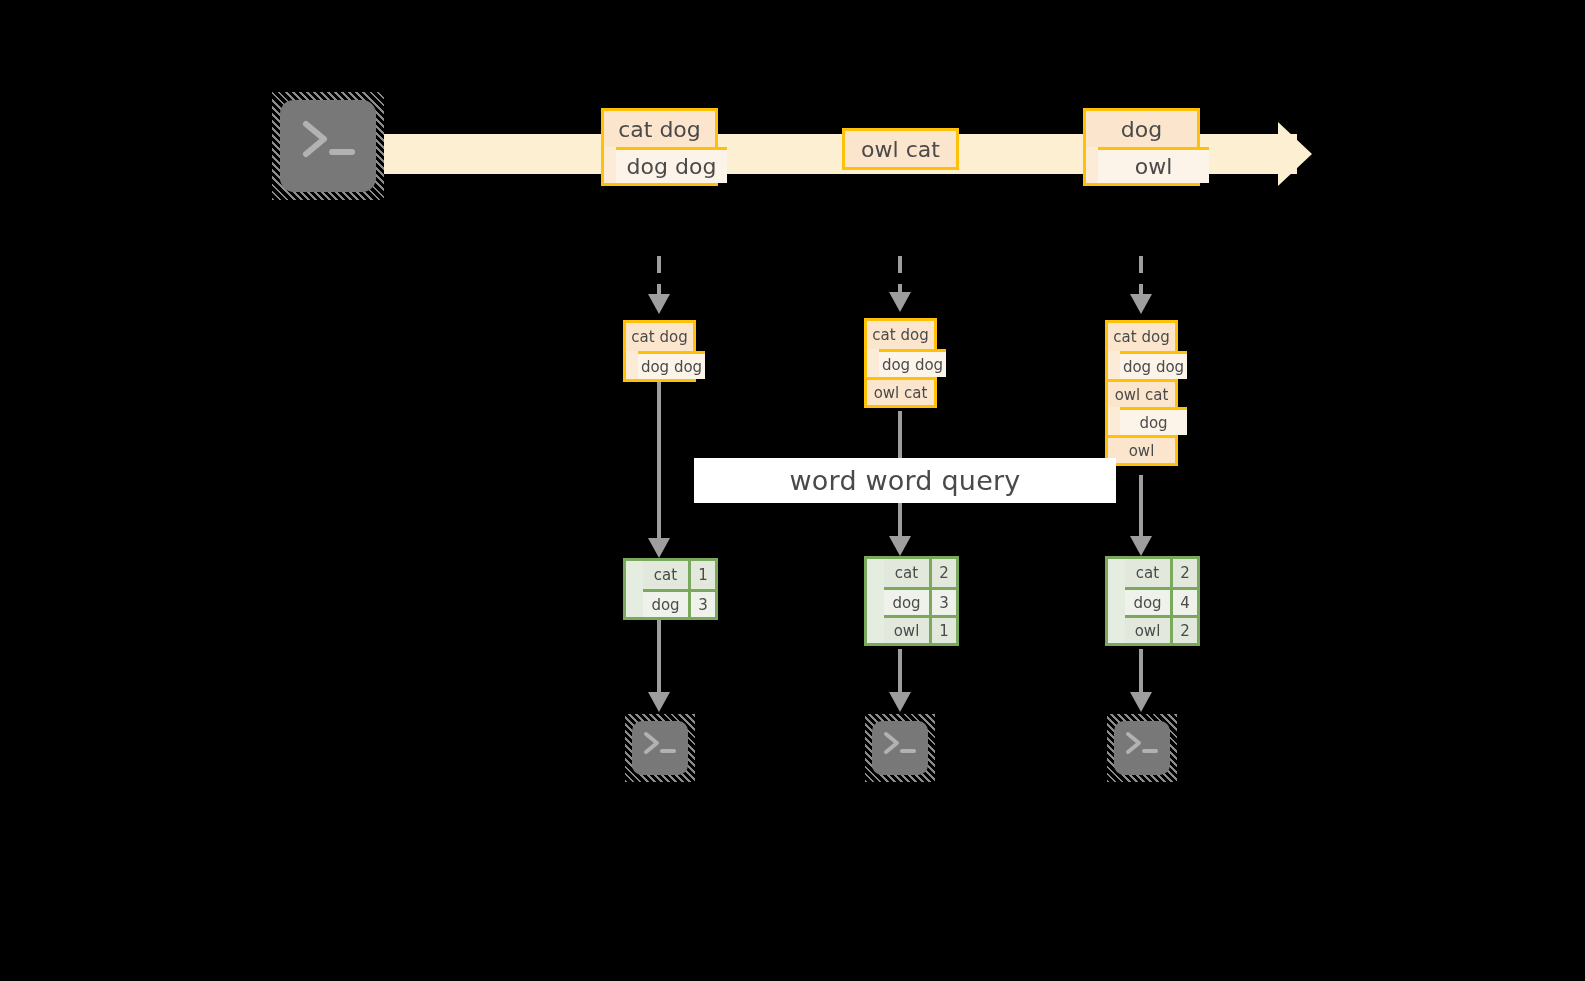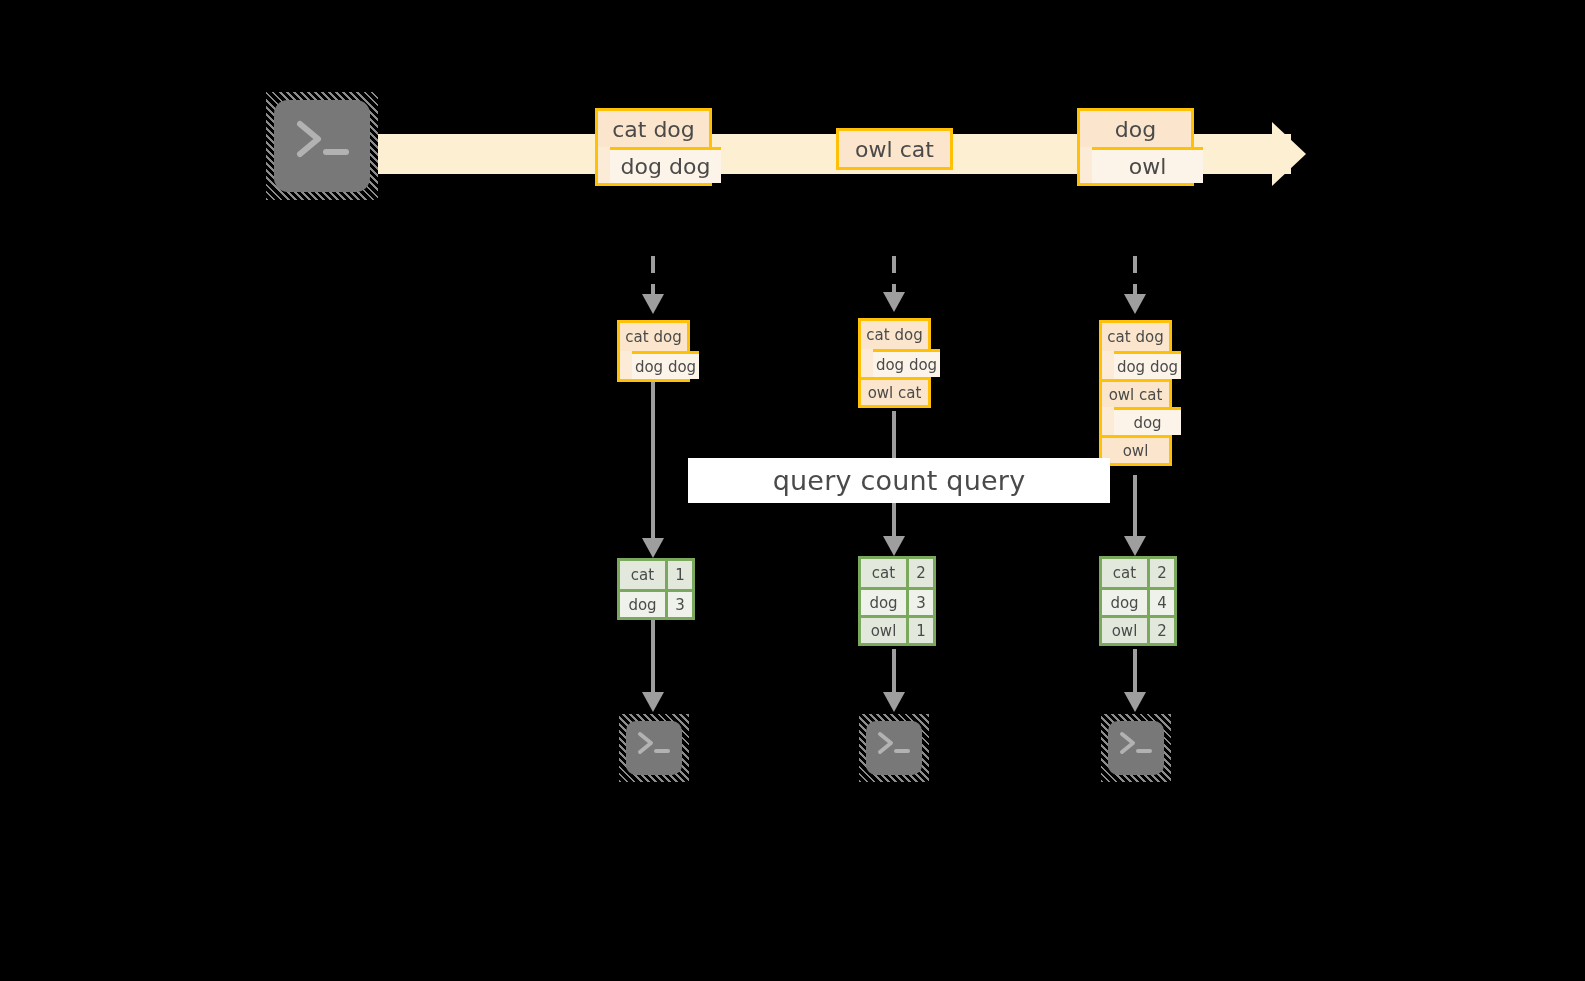--- a/index.html
+++ b/index.html
@@ -11,21 +11,21 @@
   body {
     width: 1585px;
     height: 981px;
     position: relative;
     overflow: hidden;
     font-family: "DejaVu Sans", "Liberation Sans", sans-serif;
     color: #3b3b3b;
   }
   #stage {
     position: absolute;
-    left: 0; top: 0;
+    left: 6px; top: 0;
     width: 1346px;
     height: 981px;
   }
   
   .term {
     position: absolute;
     box-sizing: border-box;
     background-image:
       repeating-linear-gradient(45deg,
         #8c8c8c 0px, #8c8c8c 2px,
@@ -83,20 +83,21 @@
   .ev-group.mini .ev-row { height: 28px; font-size: 15px; }
 
   
   .tbl {
     position: absolute;
     box-sizing: border-box;
     border: 3px solid #7aa85c;
     background: #e5ece0;
     display: flex;
     flex-direction: column;
+    padding-left: 17px;
   }
   .tbl-row {
     display: flex;
     height: 28px;
     box-sizing: border-box;
   }
   .tbl-row + .tbl-row { border-top: 3px solid #7aa85c; }
   .tbl-row.alt .tbl-cell { background: #eef2ea; }
   .tbl-cell {
     box-sizing: border-box;
@@ -278,16 +279,16 @@
 
   <div class="term small" style="left:1101px; top:714px; width:70px; height:68px;">
     <div class="term-inner"></div>
     <svg class="term-glyph" viewBox="0 0 70 68">
       <path d="M21 20 L32 29 L21 38" fill="none" stroke="#b2b2b2" stroke-width="4" stroke-linecap="round" stroke-linejoin="round"></path>
       <path d="M37 37 L49 37" fill="none" stroke="#b2b2b2" stroke-width="4" stroke-linecap="round"></path>
     </svg>
   </div>
 
   <div class="banner" style="left:688px; top:458px; width:422px; height:45px;">
-    <span>query count query</span>
+    <span>word word query</span>
   </div>
 
 </div>
 
 </body></html>

